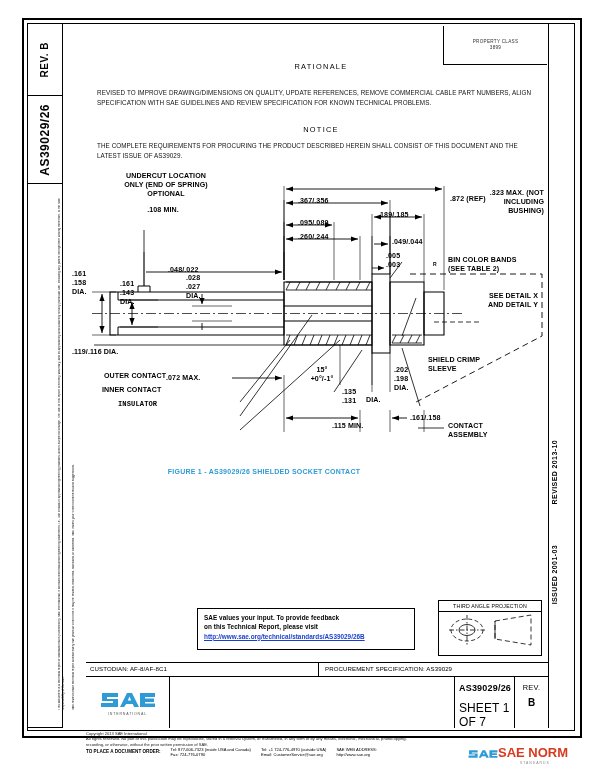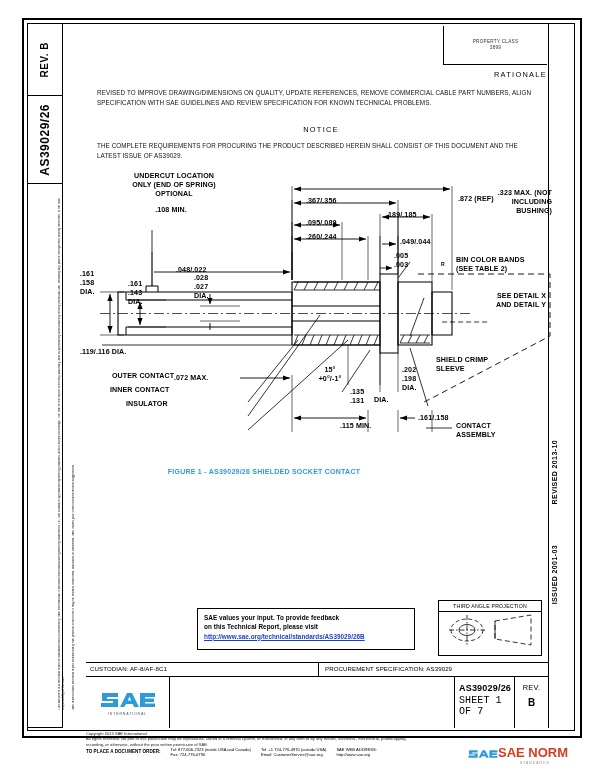--- a/index.html
+++ b/index.html
@@ -36,29 +36,29 @@
   .rdate-iss{top:545px;}
 
   
   .hdr-box{position:absolute;left:443px;top:26px;width:103px;height:38px;border-left:1px solid #000;
            border-bottom:1px solid #000;display:flex;align-items:center;justify-content:center;}
   .hdr-txt{font-size:4.6px;line-height:6px;text-align:center;letter-spacing:.3px;color:#333;}
 
   
   .sec-head{position:absolute;width:452px;left:95px;text-align:center;font-size:7.4px;
             font-weight:normal;letter-spacing:1.3px;}
-  .rationale-h{top:70px;text-align:right;}
+  .rationale-h{top:62px;}
   .notice-h{top:125px;}
   .para{position:absolute;left:97px;width:440px;font-size:6.3px;line-height:9.6px;
         letter-spacing:.08px;color:#111;}
   .rationale-p{top:88px;}
   .notice-p{top:141px;}
 
   
-  .dwg{position:absolute;left:80px;top:170px;width:484px;height:320px;}
+  .dwg{position:absolute;left:72px;top:170px;width:484px;height:320px;}
   .lbl{position:absolute;font-size:7.1px;font-weight:bold;line-height:9.2px;letter-spacing:.1px;
        white-space:pre-line;}
   .lbl.c{text-align:center;}
   .lbl.r{text-align:left;}
 
   svg.dwgsvg{position:absolute;left:0;top:0;width:484px;height:320px;overflow:visible;}
 
   .figcap{position:absolute;left:64px;top:468px;width:400px;text-align:center;
           font-size:7px;font-weight:bold;color:#2e9bd6;letter-spacing:.25px;}
 
@@ -89,21 +89,21 @@
   .tb-v3{position:absolute;left:454px;top:677px;width:1px;height:51px;background:#000;}
   .tb-doc{position:absolute;left:455px;top:677px;width:59px;height:51px;padding-left:4px;
           padding-top:6px;box-sizing:border-box;}
   .tb-v4{position:absolute;left:514px;top:677px;width:1px;height:51px;background:#000;}
   .tb-rev{position:absolute;left:515px;top:677px;width:33px;height:51px;text-align:center;padding-top:6px;
           box-sizing:border-box;}
   .as-title{font-size:10.5px;font-weight:bold;text-decoration:underline;letter-spacing:.6px;
             margin-top:6px;}
   .as-desc{font-size:6.4px;line-height:9px;letter-spacing:.05px;margin-top:3px;}
   .doc-num{font-size:9px;font-weight:bold;letter-spacing:.2px;}
-  .doc-sheet{font-size:10px;margin-top:2px;letter-spacing:.1px;font-family:Liberation Mono, monospace;}
+  .doc-sheet{font-size:12px;margin-top:8px;letter-spacing:.1px;}
   .rev-h{font-size:7.4px;letter-spacing:.2px;}
   .rev-v{font-size:10px;font-weight:bold;margin-top:5px;}
 
   
   .saelogo{position:relative;width:56px;height:22px;}
   .saelogo svg{display:block;}
   .sae-sub{font-size:3.6px;letter-spacing:.8px;color:#555;margin-top:1px;text-align:center;}
 
   
   .foot{position:absolute;left:86px;top:731px;width:470px;}
@@ -372,21 +372,21 @@
     <div class="lbl" style="left:48px;top:110px;width:28px;">.161
 .143
 DIA.</div>
     <div class="lbl" style="left:114px;top:104px;width:30px;">.028
 .027
 DIA.</div>
     <div class="lbl" style="left:0px;top:178px;">.119/.116 DIA.</div>
 
     <div class="lbl" style="left:32px;top:202px;">OUTER CONTACT</div>
     <div class="lbl" style="left:30px;top:216px;">INNER CONTACT</div>
-    <div class="lbl" style="left:46px;top:230px;">INSULATOR</div>
+    <div class="lbl" style="left:46px;top:230px;font-family:Liberation Mono, monospace;">INSULATOR</div>
 
     <div class="lbl c" style="left:224px;top:196px;width:52px;">15°
 +0°/-1°</div>
     <div class="lbl" style="left:270px;top:218px;width:24px;">.135
 .131</div>
     <div class="lbl" style="left:294px;top:226px;">DIA.</div>
     <div class="lbl" style="left:322px;top:196px;width:30px;">.202
 .198
 DIA.</div>
 

